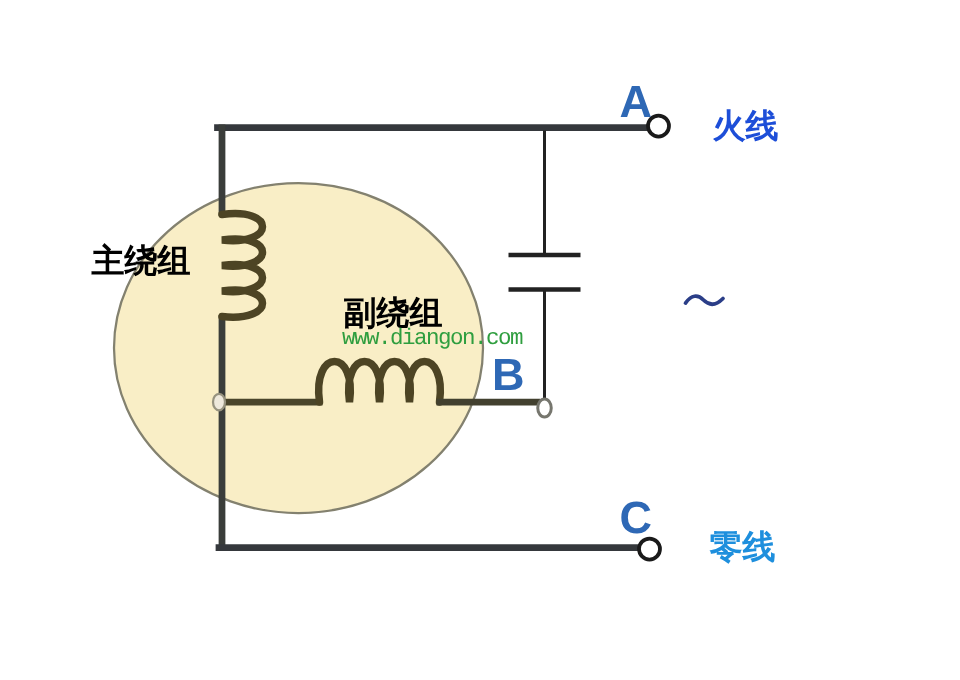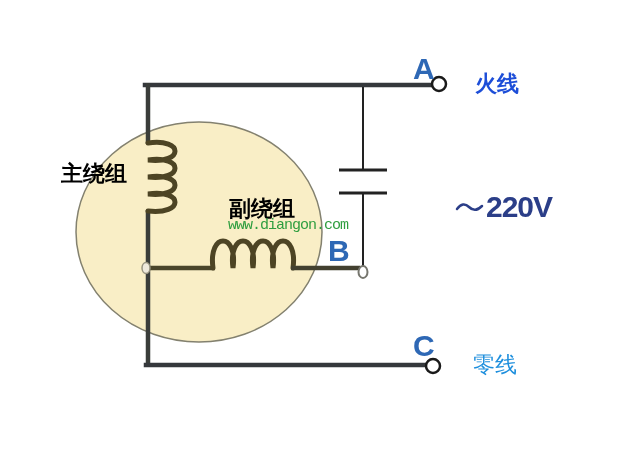--- a/index.html
+++ b/index.html
@@ -18,21 +18,21 @@
   }
   .lbl-a{left:413px;top:54px;}
   .lbl-b{left:328px;top:236px;}
   .lbl-c{left:413px;top:331px;}
   .live-wire{
     left:475px;top:73px;
     font-size:22px;font-weight:bold;color:#1d4ed8;
   }
   .neutral-wire{
     left:473px;top:354px;
-    font-size:22px;font-weight:normal;color:#1e8fdd;
+    font-size:22px;font-weight:bold;color:#1e8fdd;
   }
   .voltage-wrap{
     left:454px;top:192px;
     display:flex;align-items:center;gap:2px;
   }
   .voltage-text{
     font-size:30px;font-weight:bold;color:#2b3e88;letter-spacing:-1px;
   }
   .winding-label{
     font-size:22px;font-weight:bold;color:#000000;
@@ -91,21 +91,20 @@
   </svg>
 
   <div class="lbl terminal-letter lbl-a">A</div>
 
   <div class="lbl live-wire">火线</div>
 
   <div class="lbl voltage-wrap">
     <svg width="30" height="16" viewBox="0 0 30 16">
       <path d="M3,10 Q9,2 15,8 T28,7" stroke="#2b3e88" stroke-width="2.5" fill="none" stroke-linecap="round"></path>
     </svg>
-    <span class="voltage-text">220V</span>
   </div>
 
   <div class="lbl terminal-letter lbl-b">B</div>
 
   <div class="lbl terminal-letter lbl-c">C</div>
 
   <div class="lbl neutral-wire">零线</div>
 
   <div class="lbl winding-label lbl-main-winding">主绕组</div>
 

